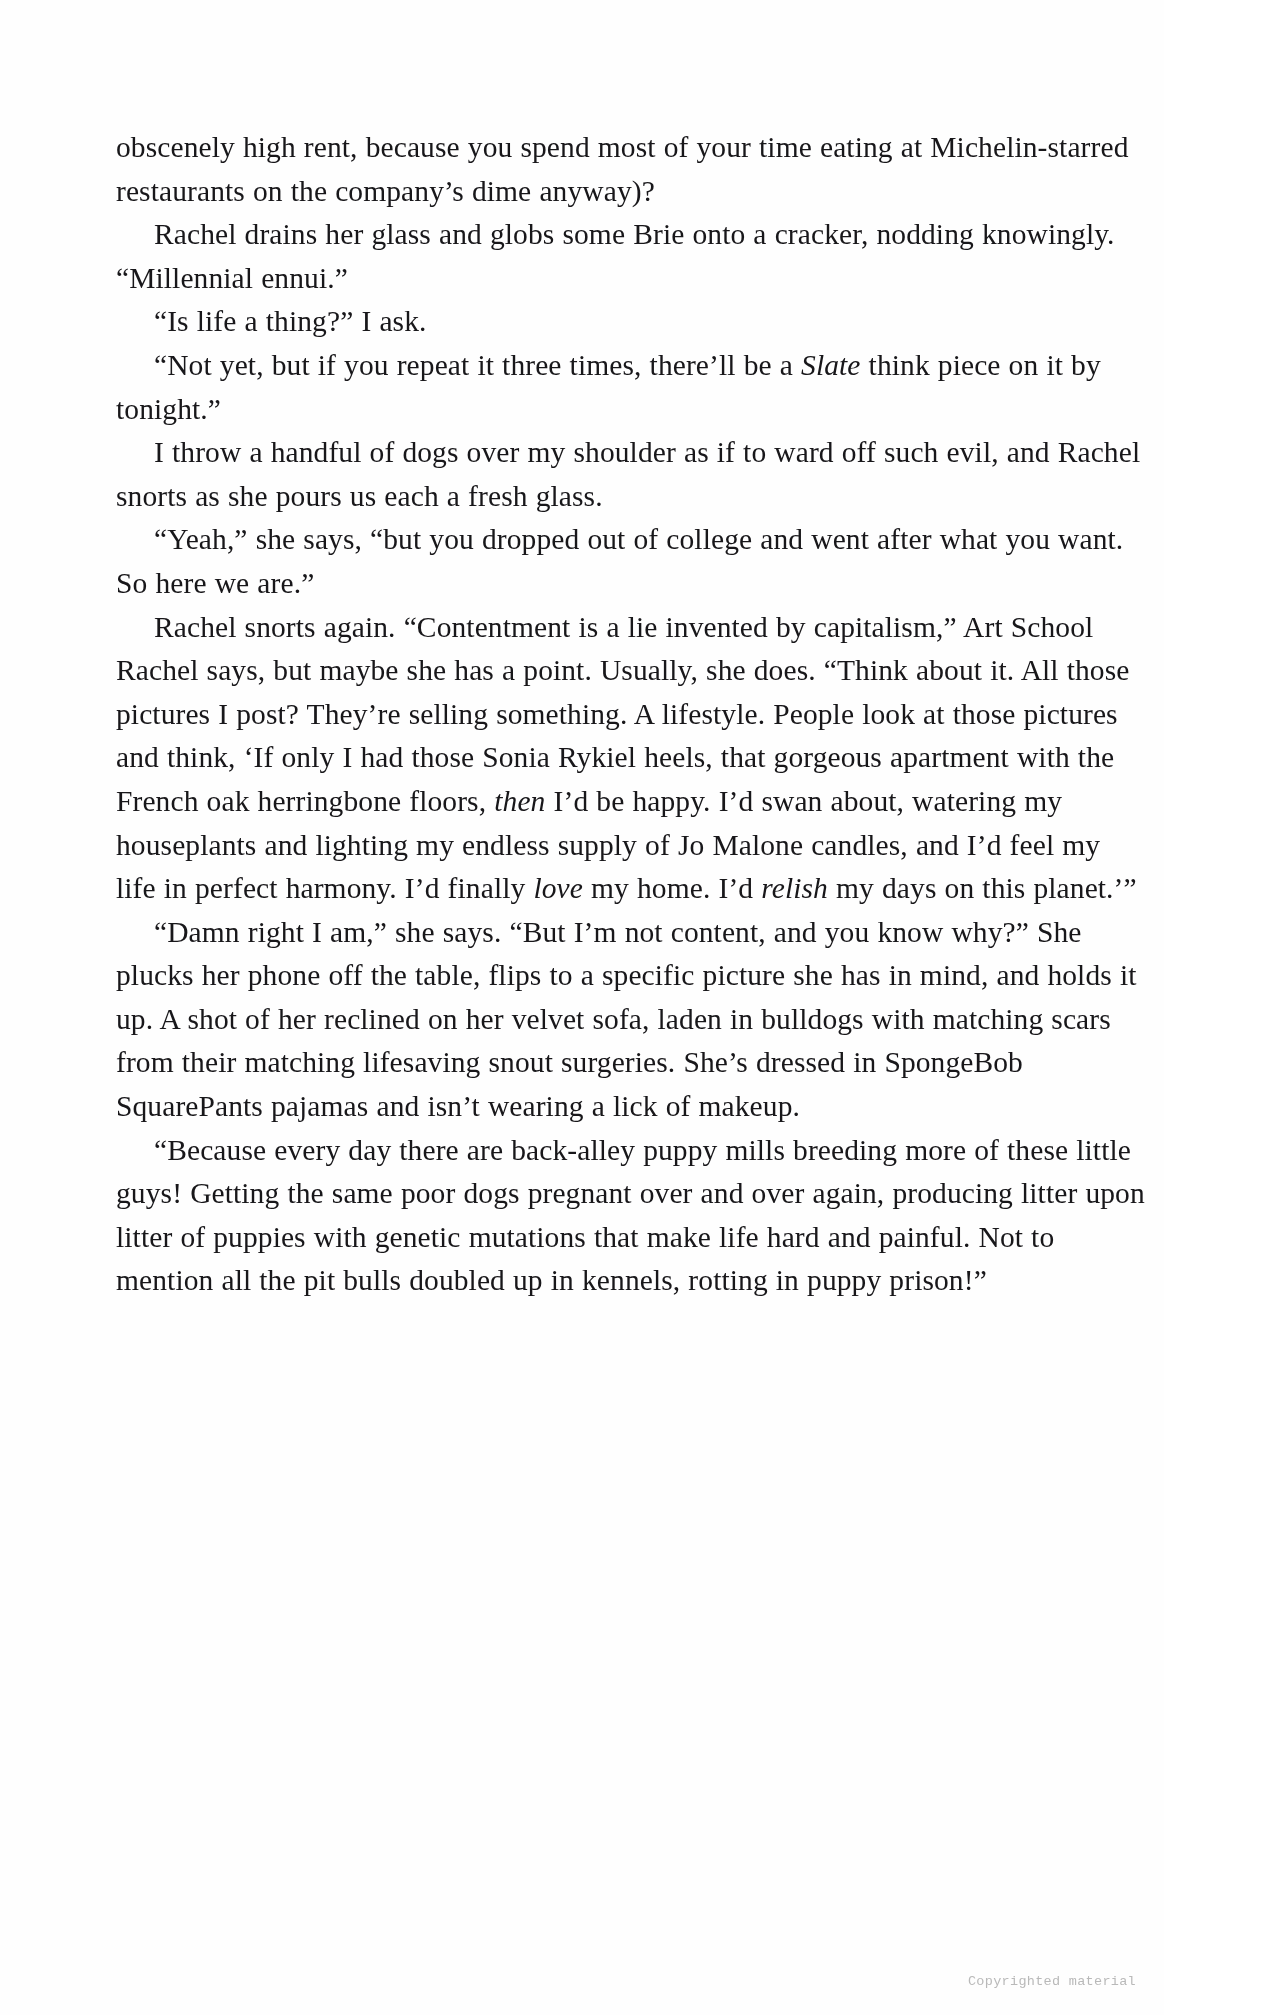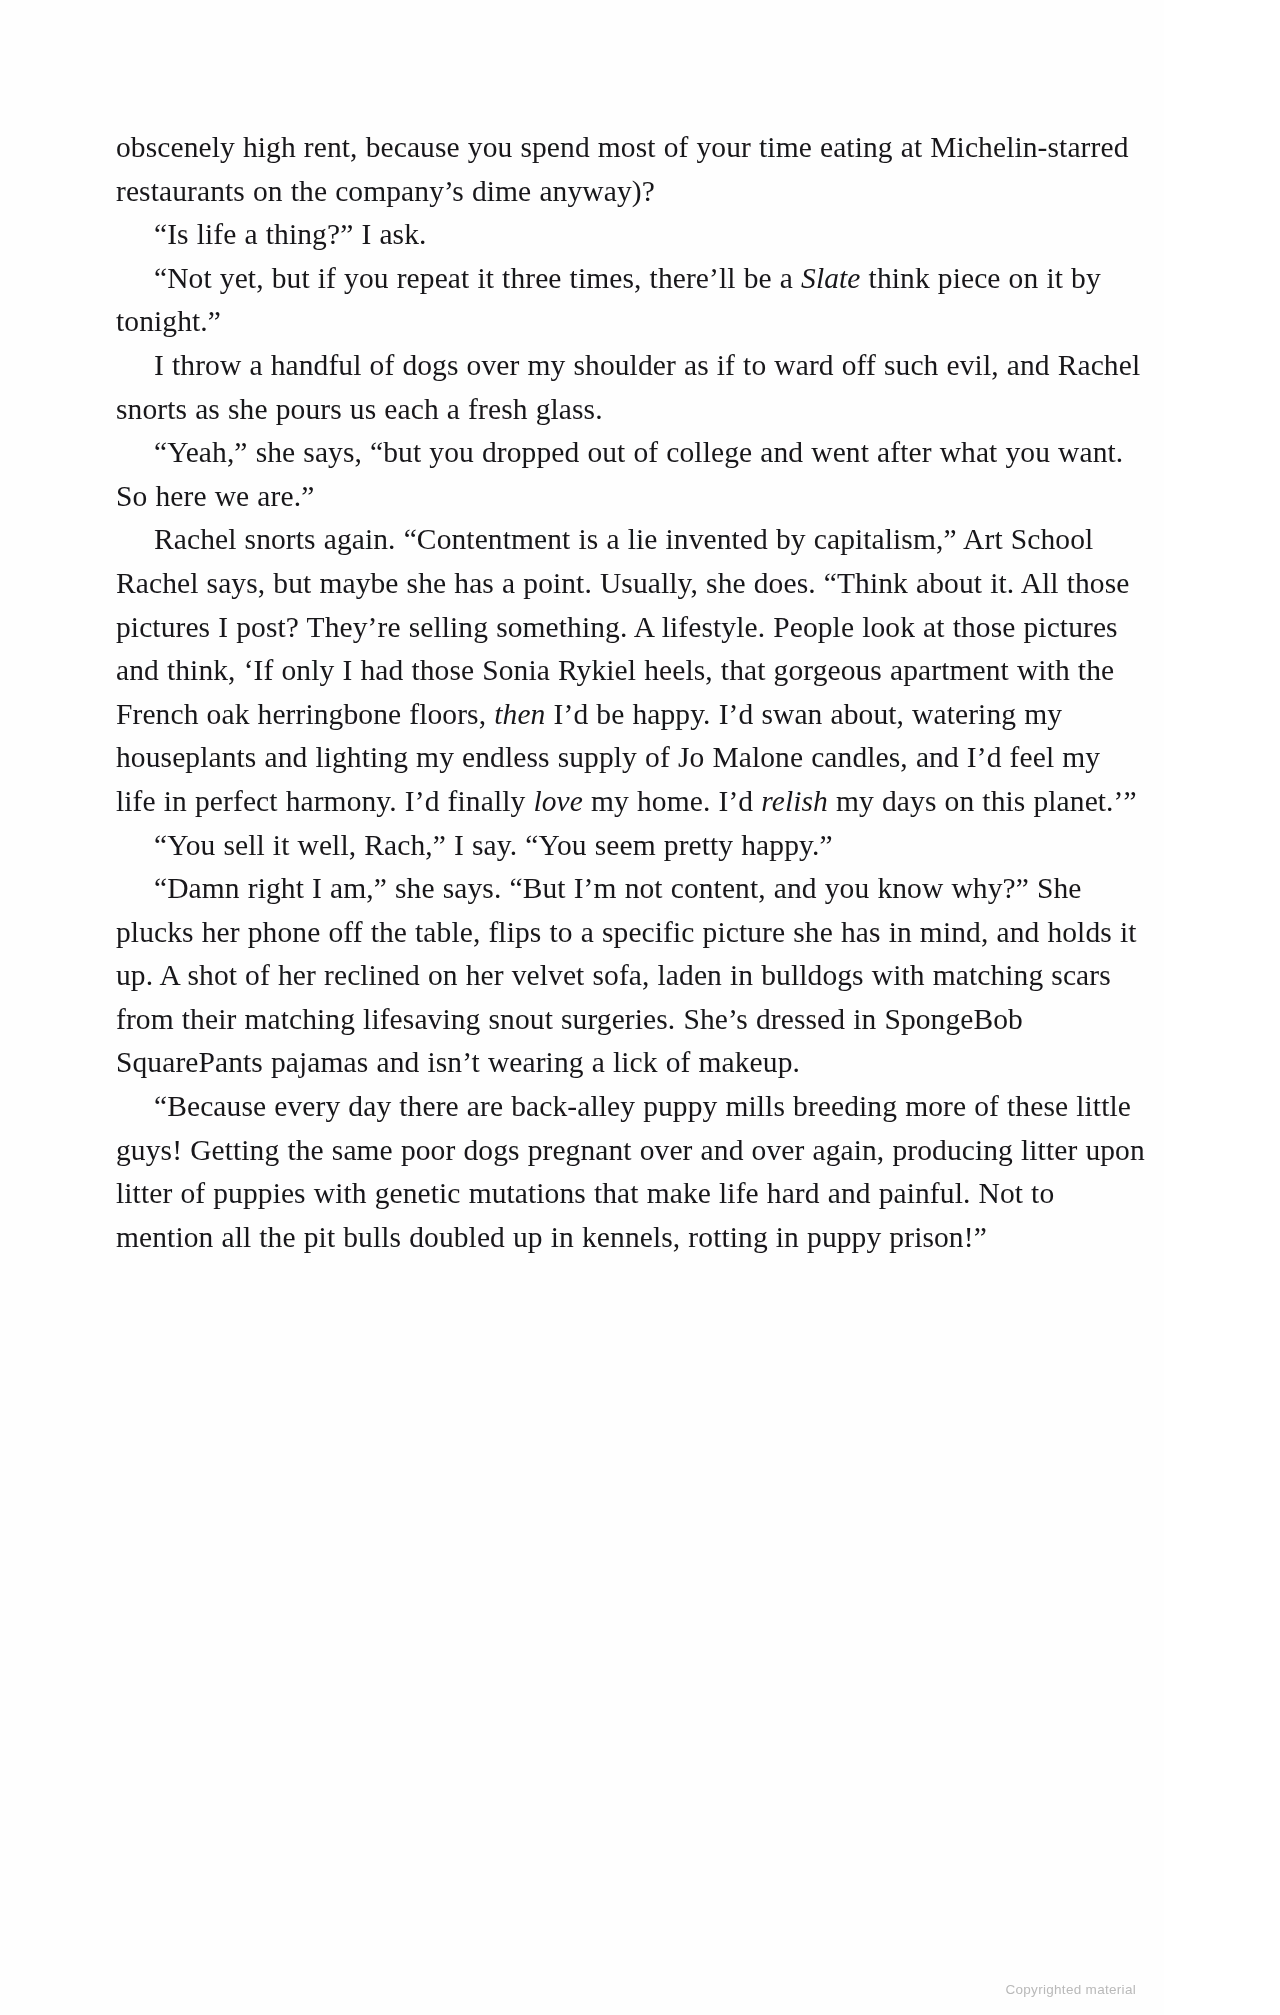--- a/index.html
+++ b/index.html
@@ -40,36 +40,36 @@
   }
   p.indent {
     text-indent: 38px;
   }
   i {
     text-align: right;
   }
   .copyright-note {
     position: absolute;
     right: 28px;
-    bottom: 18px;
-    font-family: Liberation Sans, sans-serif;
+    bottom: 26px;
+    font-family: Liberation Mono, monospace;
     font-size: 13.5px;
     color: #b9b9b9;
     letter-spacing: 0.3px;
   }
 </style>
 </head>
 <body>
 
 <div class="page">
   <div class="text-column" id="text-column">
       <p class=""><span>obscenely high rent, because you spend most of your time eating at Michelin-starred restaurants on the company’s dime anyway)?</span></p>
+      <p class="indent"><span>Rachel drains her glass and globs some Brie onto a cracker, nodding knowingly. “Millennial ennui.”</span></p>
       <p class="indent"><span>“Is life a thing?” I ask.</span></p>
       <p class="indent"><span>“Not yet, but if you repeat it three times, there’ll be a </span><i>Slate</i><span> think piece on it by tonight.”</span></p>
       <p class="indent"><span>I throw a handful of dogs over my shoulder as if to ward off such evil, and Rachel snorts as she pours us each a fresh glass.</span></p>
       <p class="indent"><span>“Yeah,” she says, “but you dropped out of college and went after what you want. So here we are.”</span></p>
       <p class="indent"><span>Rachel snorts again. “Contentment is a lie invented by capitalism,” Art School Rachel says, but maybe she has a point. Usually, she does. “Think about it. All those pictures I post? They’re selling something. A lifestyle. People look at those pictures and think, ‘If only I had those Sonia Rykiel heels, that gorgeous apartment with the French oak herringbone floors, </span><i>then</i><span> I’d be happy. I’d swan about, watering my houseplants and lighting my endless supply of Jo Malone candles, and I’d feel my life in perfect harmony. I’d finally </span><i>love</i><span> my home. I’d </span><i>relish</i><span> my days on this planet.’”</span></p>
-      <p class="indent"><span>“You sell it well, Rach,” I say. “You seem pretty happy.”</span></p>
       <p class="indent"><span>“Damn right I am,” she says. “But I’m not content, and you know why?” She plucks her phone off the table, flips to a specific picture she has in mind, and holds it up. A shot of her reclined on her velvet sofa, laden in bulldogs with matching scars from their matching lifesaving snout surgeries. She’s dressed in SpongeBob SquarePants pajamas and isn’t wearing a lick of makeup.</span></p>
       <p class="indent"><span>“Because every day there are back-alley puppy mills breeding more of these little guys! Getting the same poor dogs pregnant over and over again, producing litter upon litter of puppies with genetic mutations that make life hard and painful. Not to mention all the pit bulls doubled up in kennels, rotting in puppy prison!”</span></p>
     </div>
   <div class="copyright-note">Copyrighted material</div>
 </div>
 
 </body></html>

